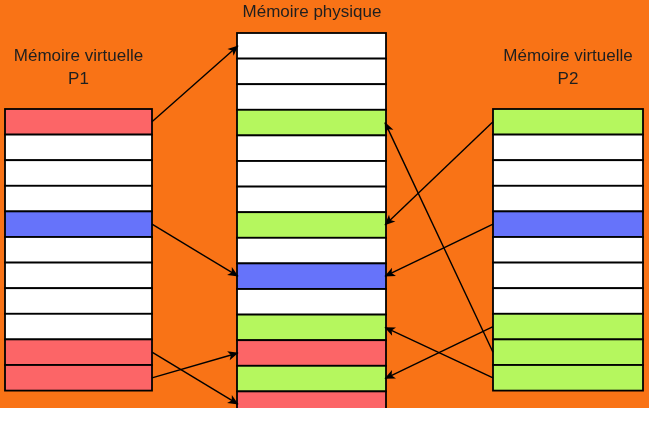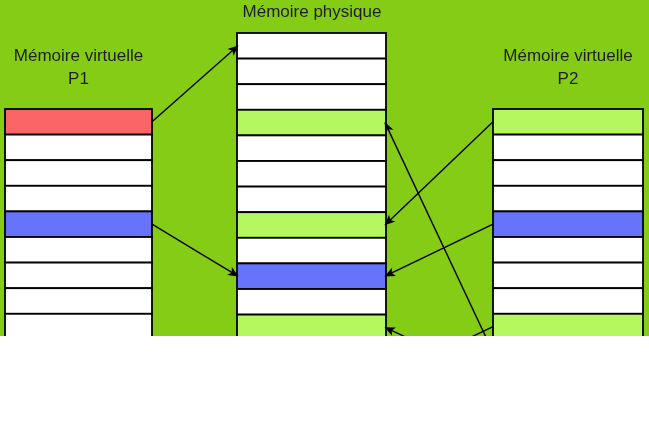--- a/index.html
+++ b/index.html
@@ -1,20 +1,20 @@
 <!DOCTYPE html>
 <html><head>
 <meta charset="utf-8">
 <style>
   html, body { margin: 0; padding: 0; background: #ffffff; }
   .canvas {
     position: relative;
     width: 649px;
-    height: 336px;
-    background: #84cc16;
+    height: 408px;
+    background: #f97316;
     font-family: "Liberation Sans", "DejaVu Sans", sans-serif;
     overflow: hidden;
   }
   .diagram-svg { position: absolute; left: 0; top: 0; }
   .title {
     position: absolute;
     text-align: center;
     color: #1f1f1f;
     font-size: 17px;
     line-height: 23px;

